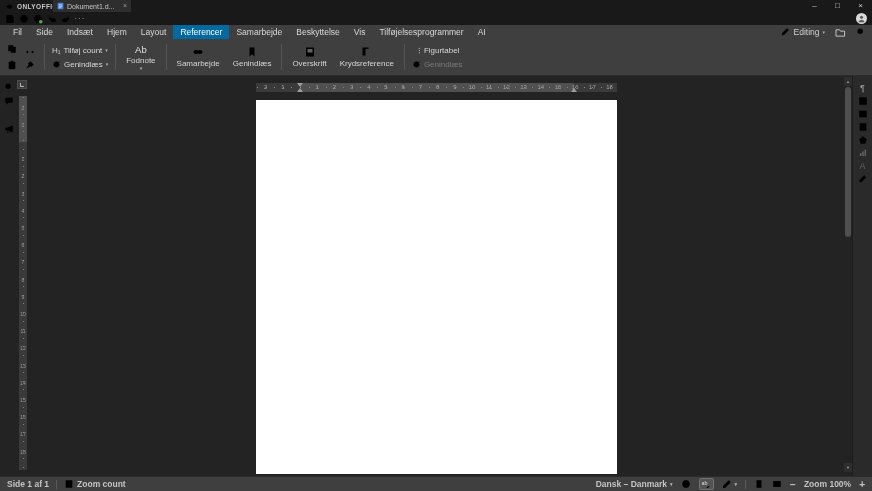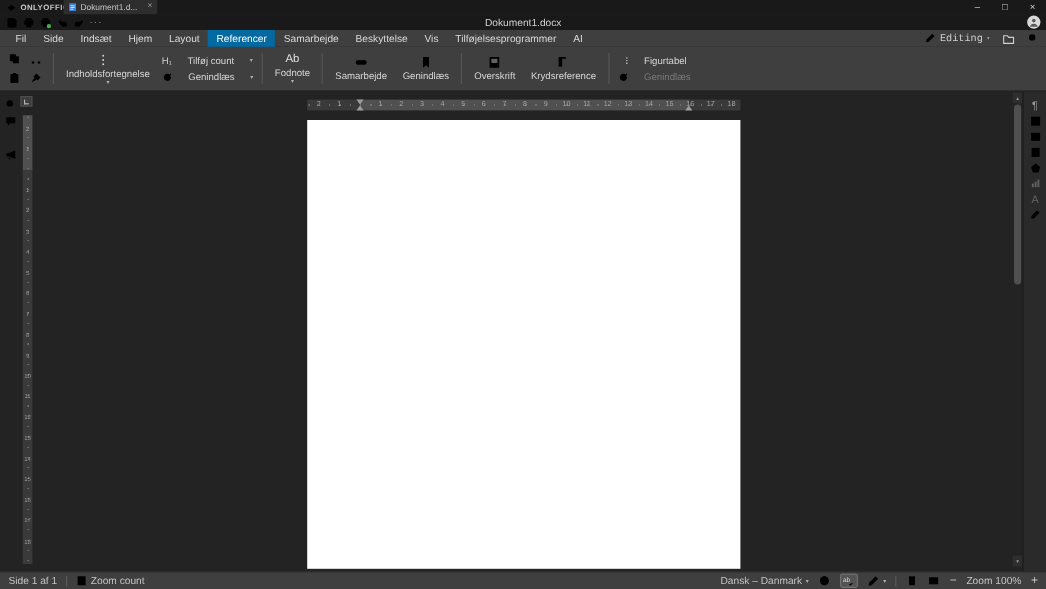--- a/index.html
+++ b/index.html
@@ -26,35 +26,35 @@
   .qa-btn.dim { color:#585858; }
   .qa-more { font-size:8px; color:#9a9a9a; letter-spacing:1px; }
   #window-title { position:absolute; left:0; right:0; text-align:center; font-size:8.5px; color:#d0d0d0; pointer-events:none; }
   .avatar { margin-left:auto; margin-right:5px; width:11px; height:11px; border-radius:50%; background:#d9d9d9;
     display:flex; align-items:center; justify-content:center; color:#555; overflow:hidden; }
 
   
   #tab-row { height:14px; background:#3f3f3f; display:flex; align-items:center; padding:0 6px; }
   .menu-tab { padding:0 7px; height:14px; line-height:14px; font-size:8.5px; color:#d9d9d9; white-space:nowrap; }
   .menu-tab.active { background:#0369a1; color:#ffffff; }
-  .tabrow-right { margin-left:auto; display:flex; align-items:flex-start; gap:10px; color:#cfcfcf;font-family:Liberation Mono, monospace; }
+  .tabrow-right { margin-left:auto; display:flex; align-items:flex-start; gap:10px; color:#cfcfcf; }
   .editing-btn { display:flex; align-items:center; gap:3px; font-size:8.5px; }
   .caret { font-size:5px; color:#b0b0b0; }
 
   
   #ribbon { height:37px; background:#3f3f3f; border-bottom:1px solid #2c2c2c;
     display:flex; align-items:center; padding:0 5px; gap:7px; }
   .vsep { width:1px; height:26px; background:#555; flex:none; }
   .clip-grid { display:grid; grid-template-columns:14px 14px; grid-auto-rows:14px; gap:2px 4px; color:#6f6f6f; }
   .clip-grid > div { display:flex; align-items:center; justify-content:center; }
   .rbig { display:flex; flex-direction:column; align-items:center; gap:1px; padding:1px 3px; color:#d6d6d6; }
   .rbig .lbl { font-size:8px; white-space:nowrap; }
   .rbig .caret { line-height:4px; }
   .rstack { display:flex; flex-direction:column; gap:5px; }
-  .rsmall { display:flex; align-items:center; gap:13px; font-size:8px; color:#d6d6d6; white-space:nowrap; }
+  .rsmall { display:flex; align-items:center; gap:3px; font-size:8px; color:#d6d6d6; white-space:nowrap; }
   .rsmall.dim, .rsmall.dim .glyph { color:#7a7a7a; }
   .glyph { font-size:8px; color:#cfcfcf; }
   .glyph-big { font-size:9.5px; color:#e0e0e0; }
 
   
   #main { position:relative; height:400px; background:#232323; overflow:hidden; }
   .left-tools { position:absolute; left:0; top:6px; width:17px; display:flex; flex-direction:column; gap:4px; }
   .side-btn { height:10px; display:flex; align-items:center; justify-content:center; color:#9a9a9a; }
   .tab-selector { position:absolute; left:17px; top:4px; width:10px; height:9px; background:#3c3c3c;
     border:1px solid #4c4c4c; display:flex; align-items:center; justify-content:center; }
@@ -83,21 +83,21 @@
 
   .right-tools { position:absolute; left:852px; top:0; width:20px; height:100%; background:#2a2a2a;
     border-left:1px solid #1d1d1d; display:flex; flex-direction:column; align-items:center; gap:3px; padding-top:7px; }
   .right-tools .side-btn { width:16px; height:10px; color:#9e9e9e; }
   .right-tools .side-btn.dim { color:#646464; }
 
   
   #statusbar { height:15px; background:#3f3f3f; border-top:1px solid #2c2c2c;
     display:flex; align-items:center; padding:0 7px; font-size:8.5px; color:#c4c4c4; gap:7px; }
   .sb-sep { width:1px; height:9px; background:#5a5a5a; }
-  .sb-item { display:flex; align-items:center; gap:3px; white-space:nowrap; }
+  .sb-item { display:flex; align-items:center; gap:3px; white-space:nowrap;font-weight:bold; }
   .sb-right { margin-left:auto; display:flex; align-items:center; gap:8px; }
   .sb-iconbox { width:15px; height:12px; border:1px solid #707070; border-radius:2px; background:#545454;
     display:flex; align-items:center; justify-content:center; color:#dcdcdc; }
   .zoom-glyph { font-size:10px; color:#c4c4c4; }
 </style>
 </head>
 <body>
 
 <div id="titlebar">
   <div class="logo-wrap">
@@ -116,21 +116,20 @@
     <span class="doc-tab-close">×</span>
   </div>
   <div class="win-controls">
     <div class="win-btn">–</div>
     <div class="win-btn">□</div>
     <div class="win-btn">×</div>
   </div>
 </div>
 
 <div id="qa-row">
-  <div id="window-title">Dokument1.docx</div>
   <div class="qa-btn">
     <svg class="ic10" viewBox="0 0 12 12">
       <path d="M1.5 1.5 h7 l2 2 v7 h-9 z"></path>
         <path d="M3.5 1.5 v3 h4 v-3"></path>
         <rect x="3.5" y="7" width="5" height="3.5"></rect>
     </svg>
   </div>
   <div class="qa-btn">
     <svg class="ic10" viewBox="0 0 12 12">
       <path d="M3 3.5 v-2 h6 v2"></path>
@@ -223,32 +222,20 @@
     <div>
       <svg class="ic10" viewBox="0 0 12 12">
         <path d="M6.5 1.5 l4 4 -3 3 -4 -4 z"></path>
           <path d="M4.5 5.5 L1.5 10.5 l5 -3"></path>
       </svg>
     </div>
   </div>
 
   <div class="vsep"></div>
 
-  <div class="rbig">
-    <svg class="ic12" viewBox="0 0 12 12">
-      <circle cx="2" cy="2.5" r=".8" fill="currentColor" stroke="none"></circle>
-        <path d="M4.5 2.5 h6"></path>
-      <circle cx="2" cy="6" r=".8" fill="currentColor" stroke="none"></circle>
-        <path d="M4.5 6 h6"></path>
-      <circle cx="2" cy="9.5" r=".8" fill="currentColor" stroke="none"></circle>
-        <path d="M4.5 9.5 h6"></path>
-    </svg>
-    <span class="lbl">Indholdsfortegnelse</span>
-    <span class="caret">▾</span>
-  </div>
 
   <div class="rstack">
     <div class="rsmall">
       <span class="glyph">H₁</span>
       <span>Tilføj count</span>
       <span class="caret">▾</span>
     </div>
     <div class="rsmall">
       <svg class="ic9" viewBox="0 0 12 12">
         <path d="M10 6 a4 4 0 1 1 -1.3 -3"></path>

